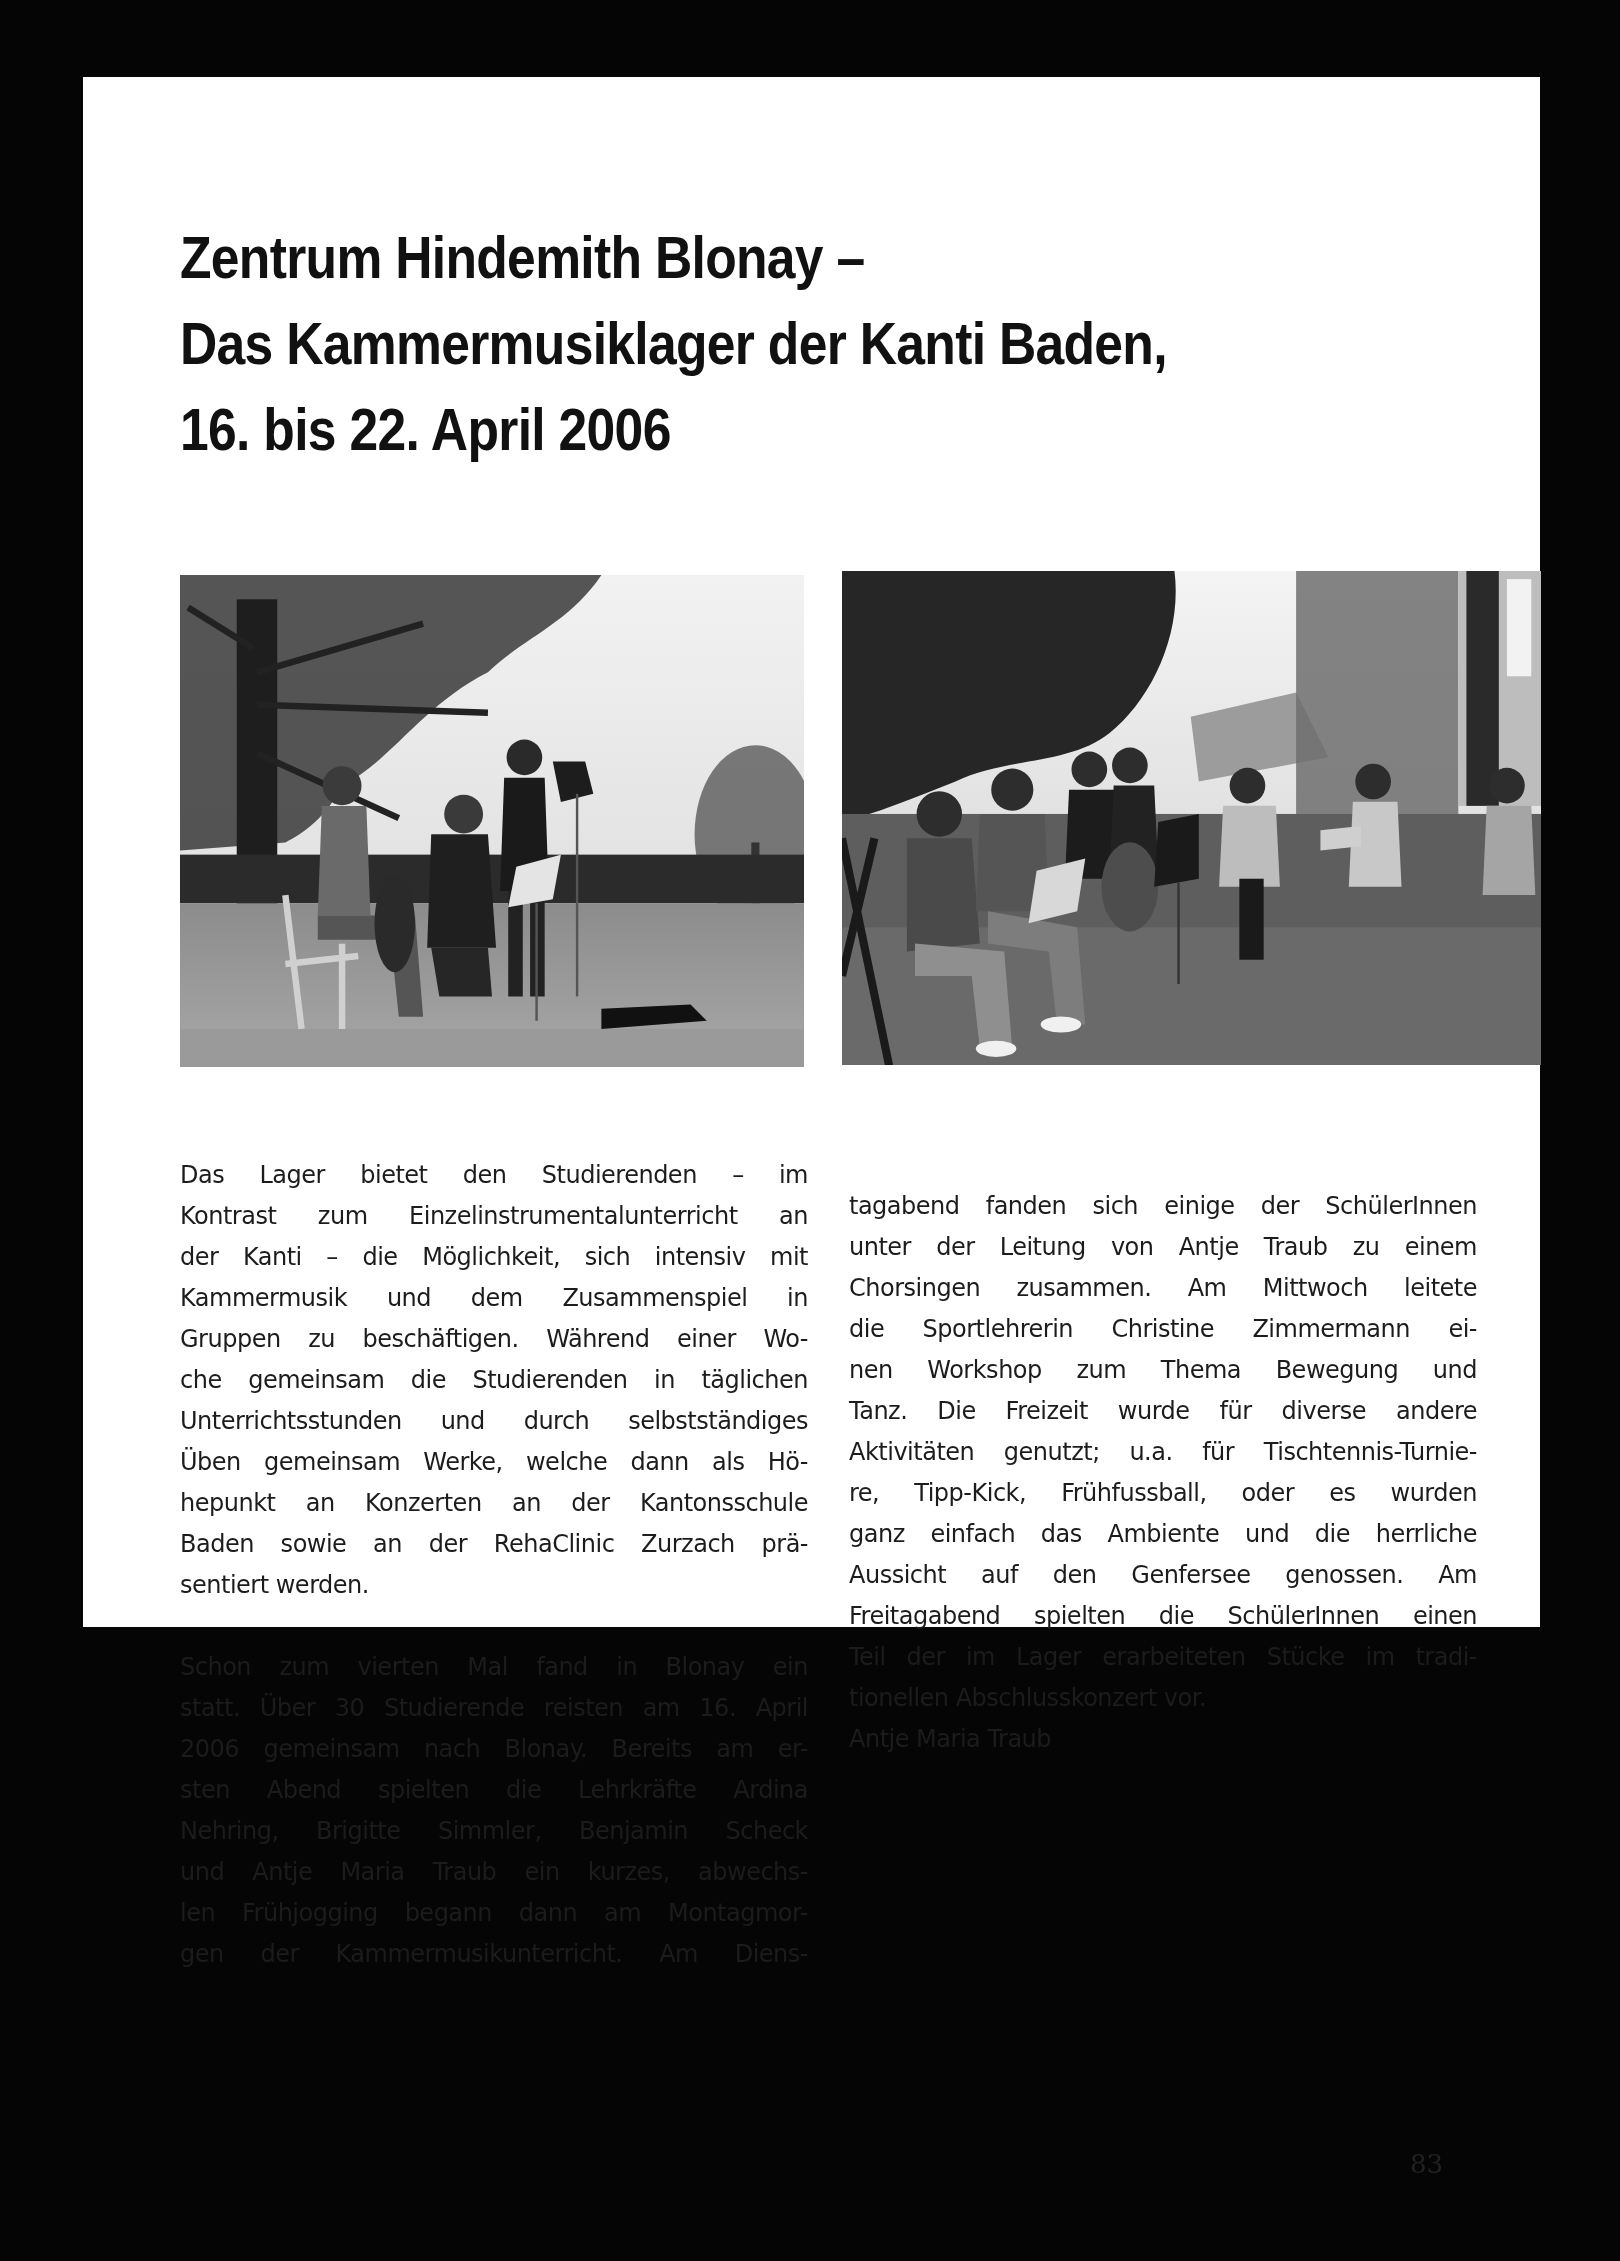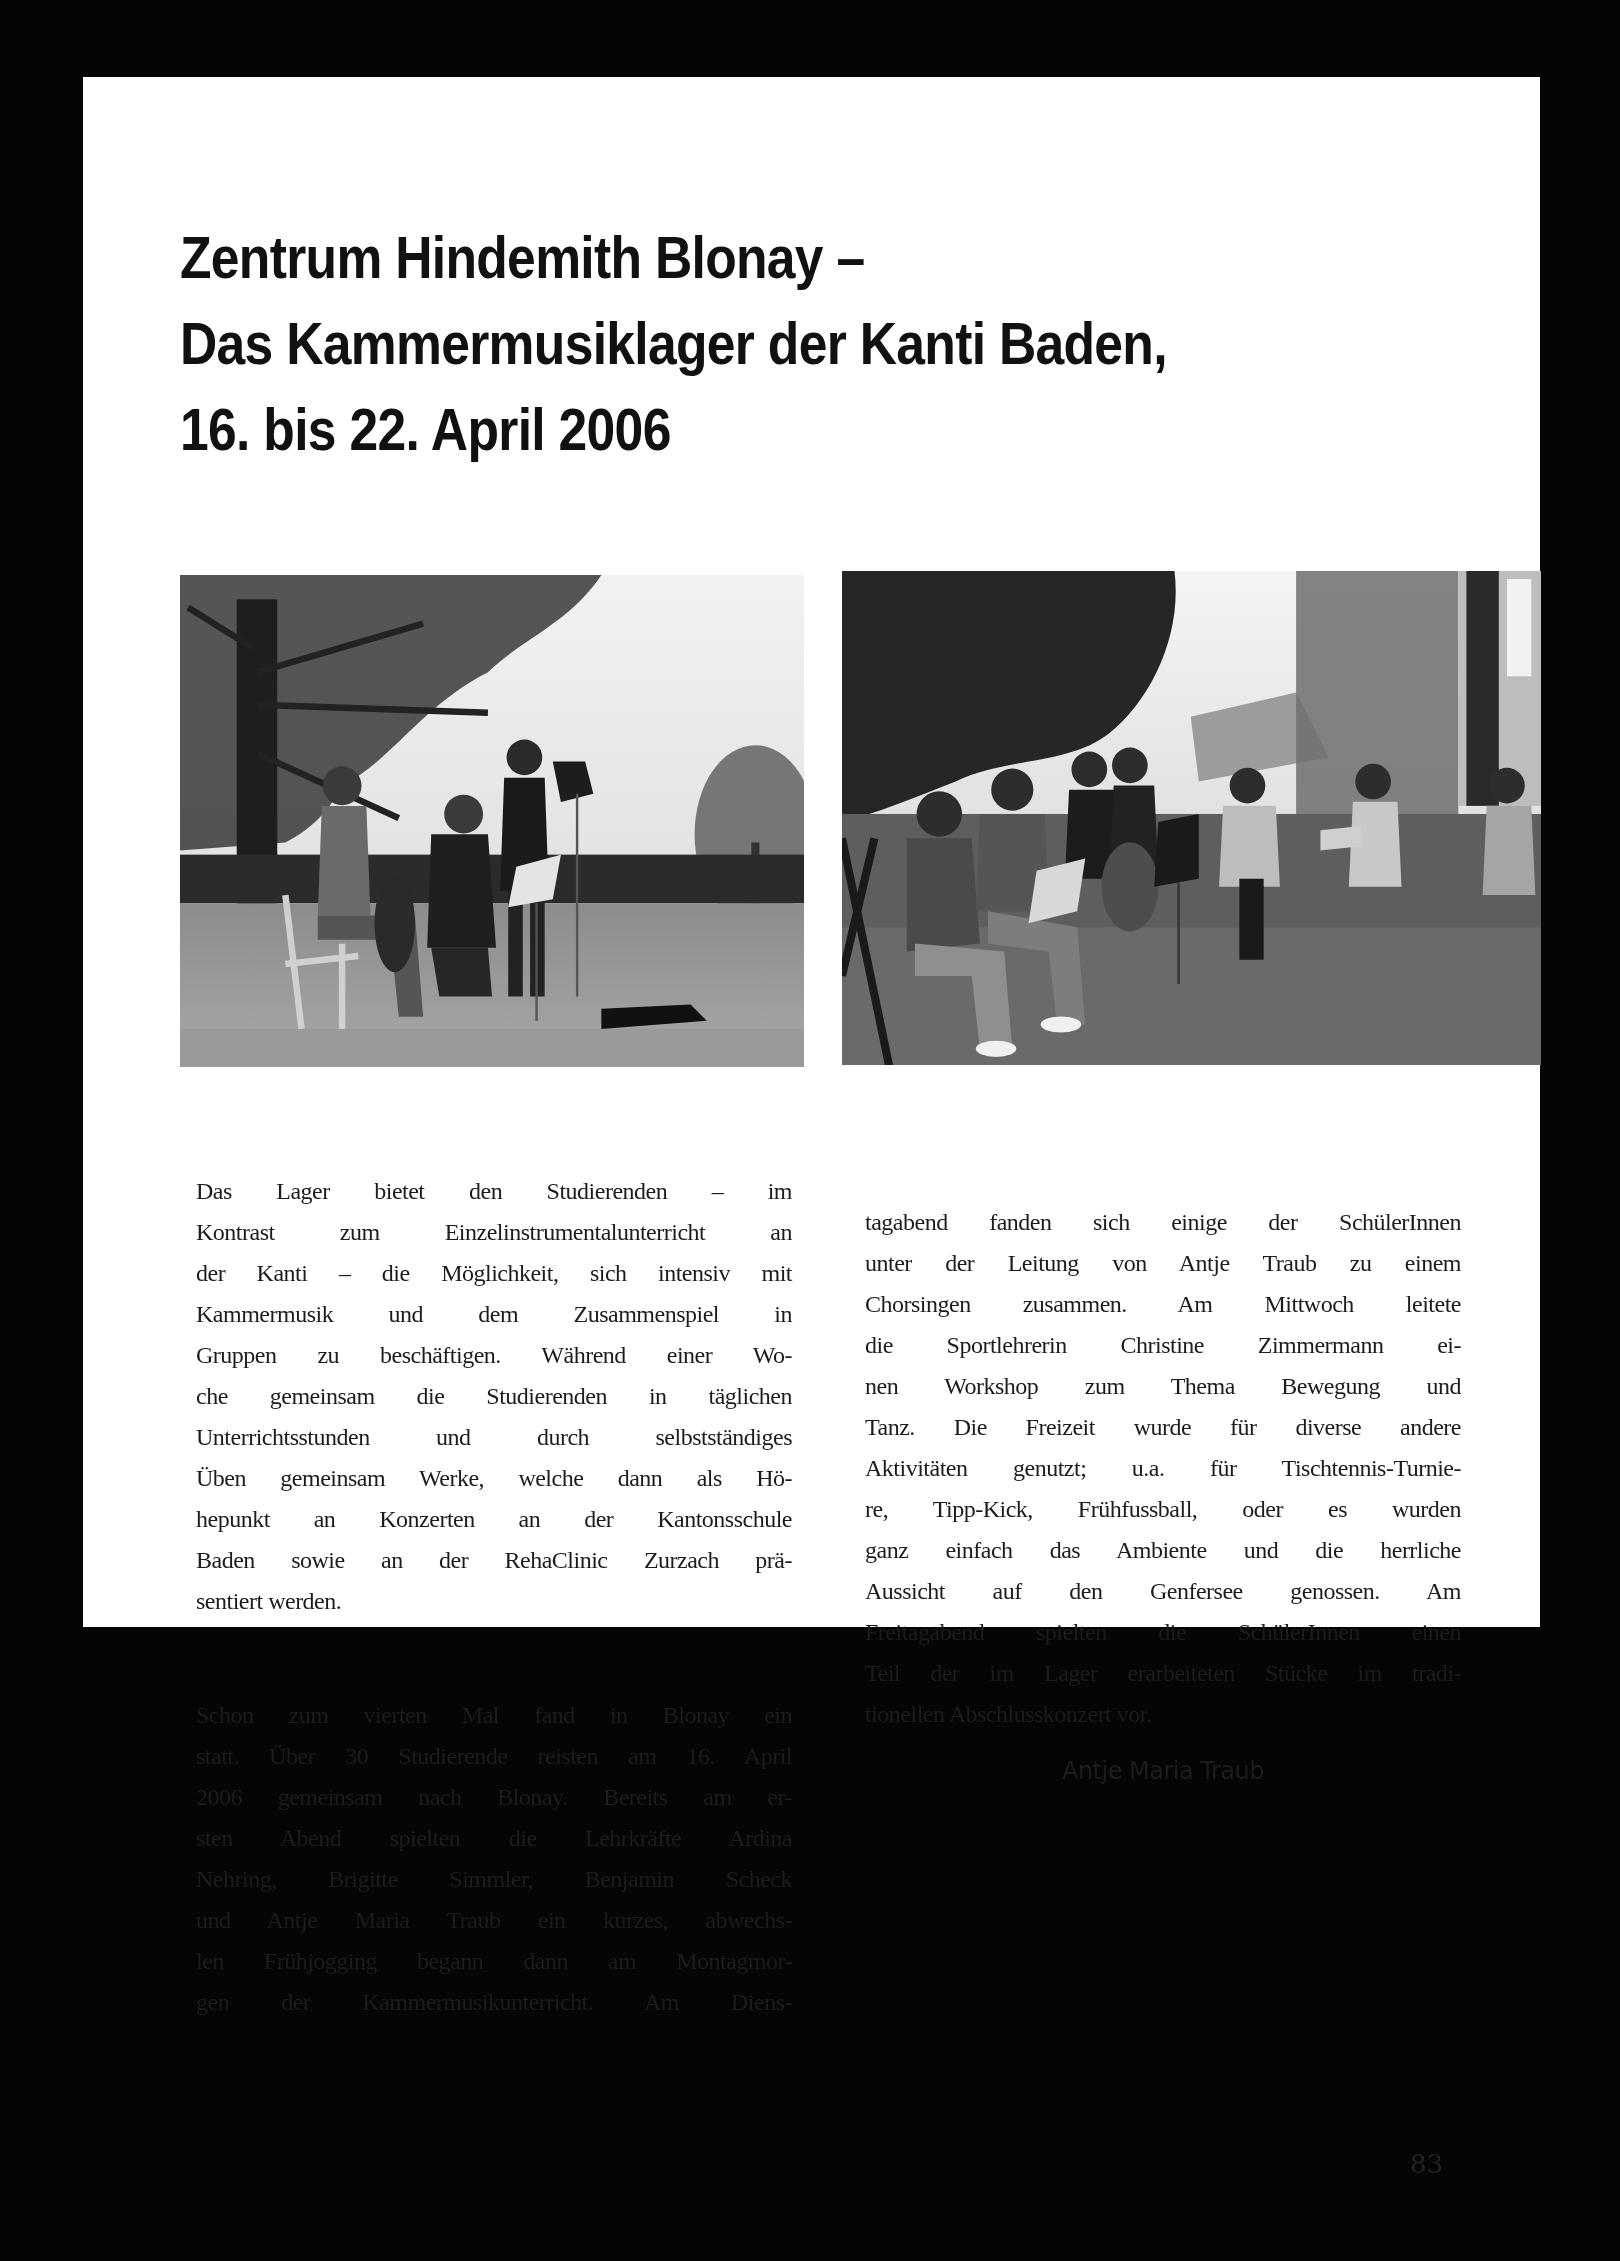--- a/index.html
+++ b/index.html
@@ -45,33 +45,33 @@
     position: absolute;
     width: 628px;
     font-family: "DejaVu Sans", sans-serif;
     font-size: 24px;
     line-height: 41px;
     color: #1c1c1c;
     letter-spacing: -0.5px;
   }
   .col-1 { left: 97px; top: 1078px; }
   .col-2 { left: 766px; top: 1109px; }
-  .col p { margin: 16px; font-family: Liberation Serif, serif; }
+  .col p { margin: 0; }
   .col .gap { height: 41px; }
   .ln {
     display: block;
     text-align: justify;
     text-align-last: justify;
     white-space: nowrap;
     overflow: visible;
   }
   .ln.last { text-align-last: left; }
   .author {
     display: block;
-    text-align: center;
+    text-align: left;
   }
   .page-number {
     position: absolute;
     right: 97px; top: 2030px;
     font-family: "DejaVu Serif", serif;
     font-size: 26px;
     color: #222222;
     margin-top: 42px;
   }
 </style>

